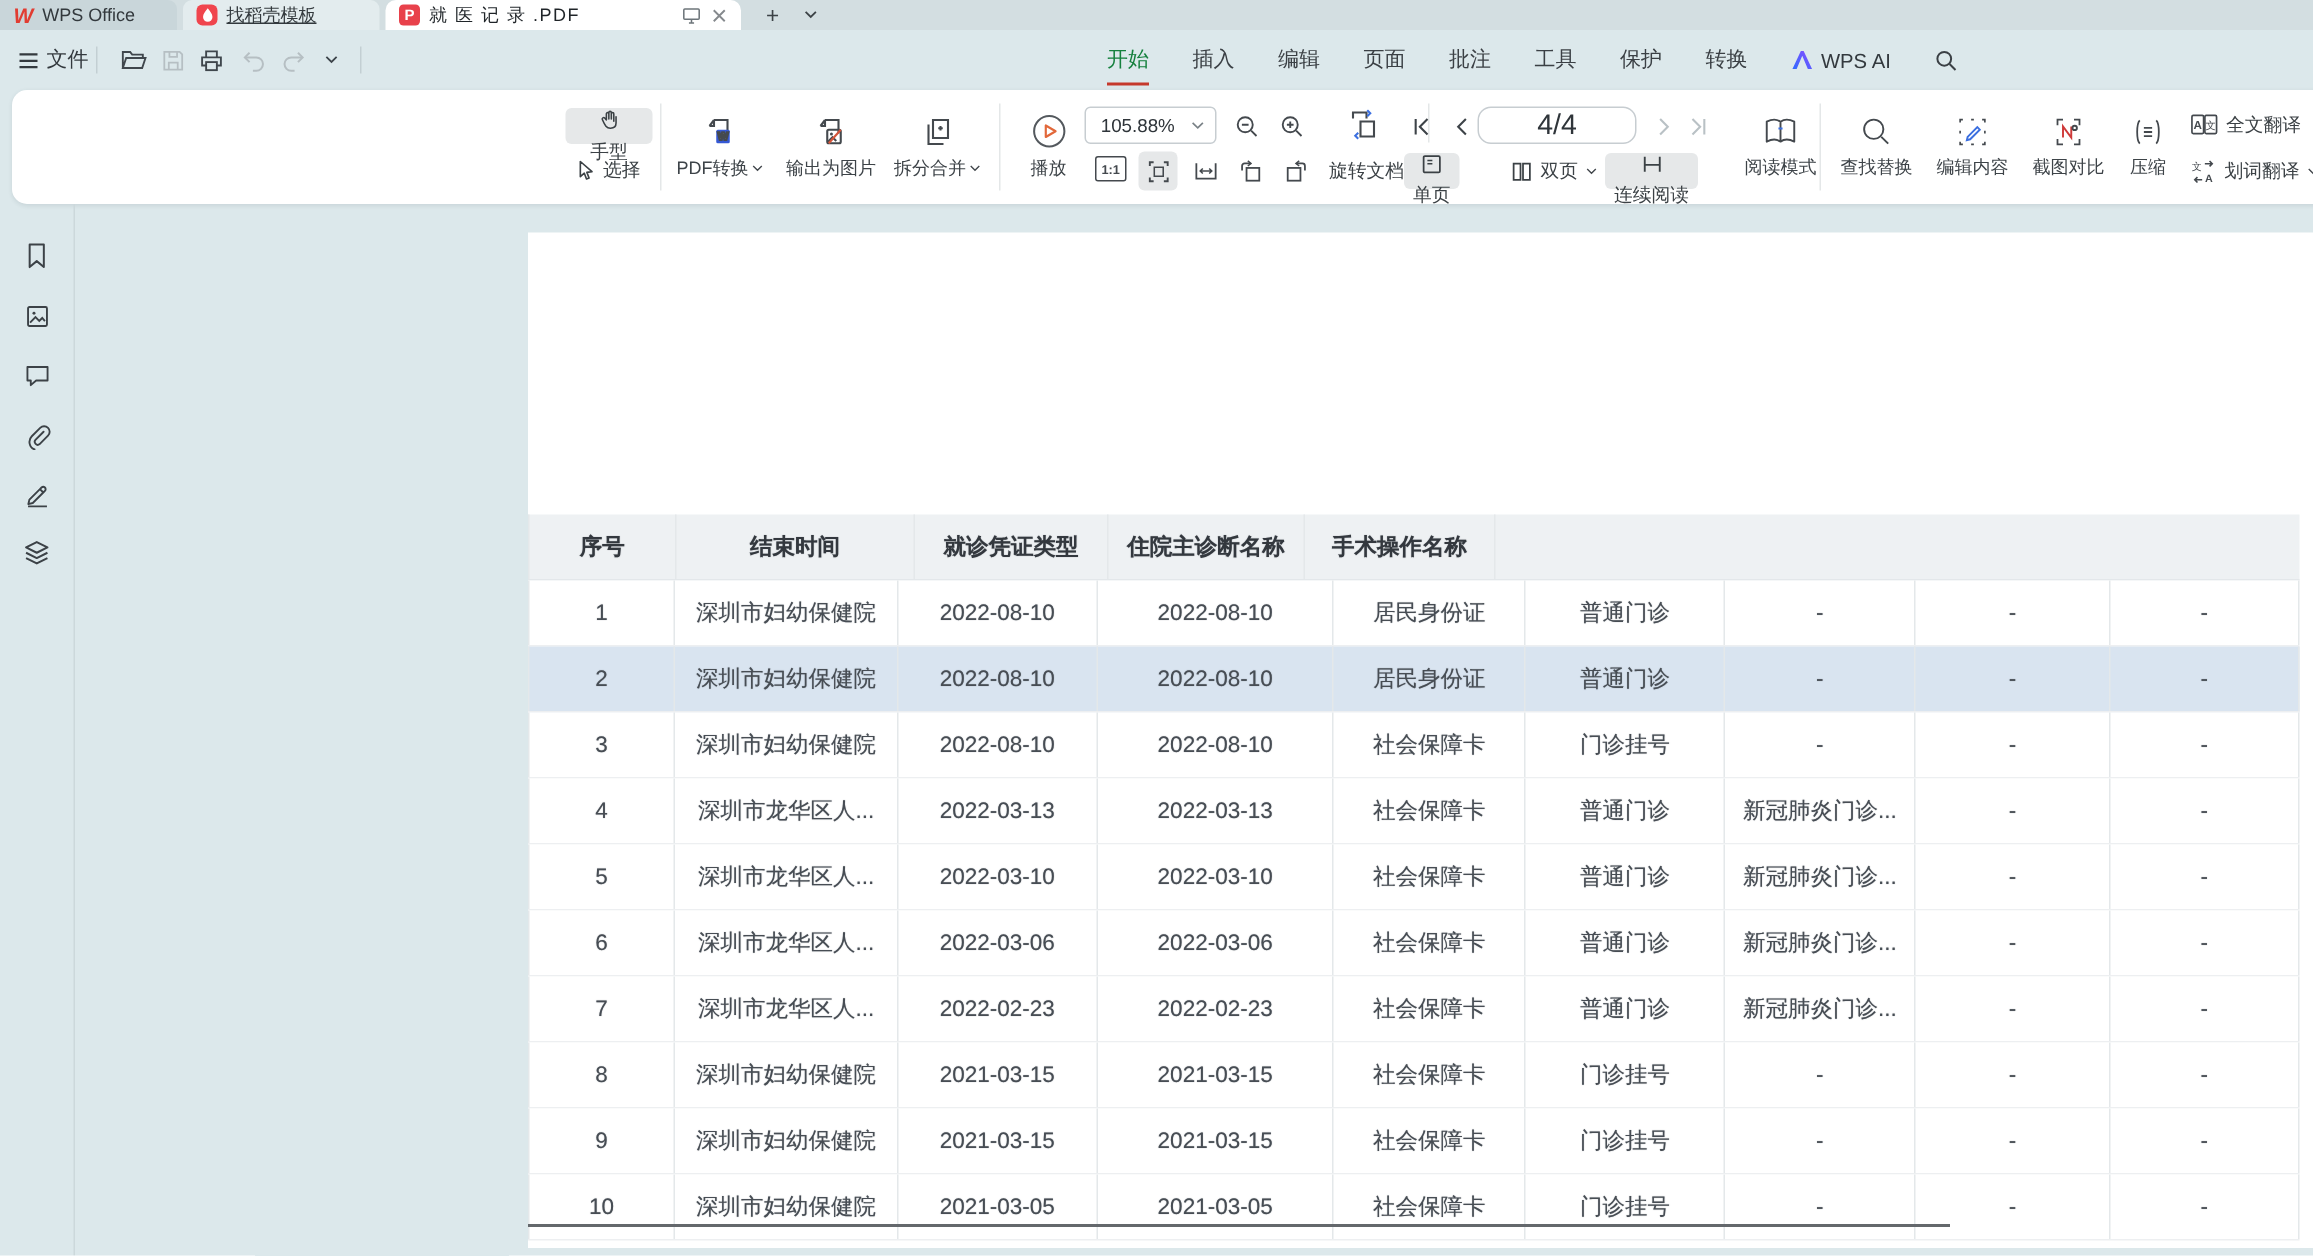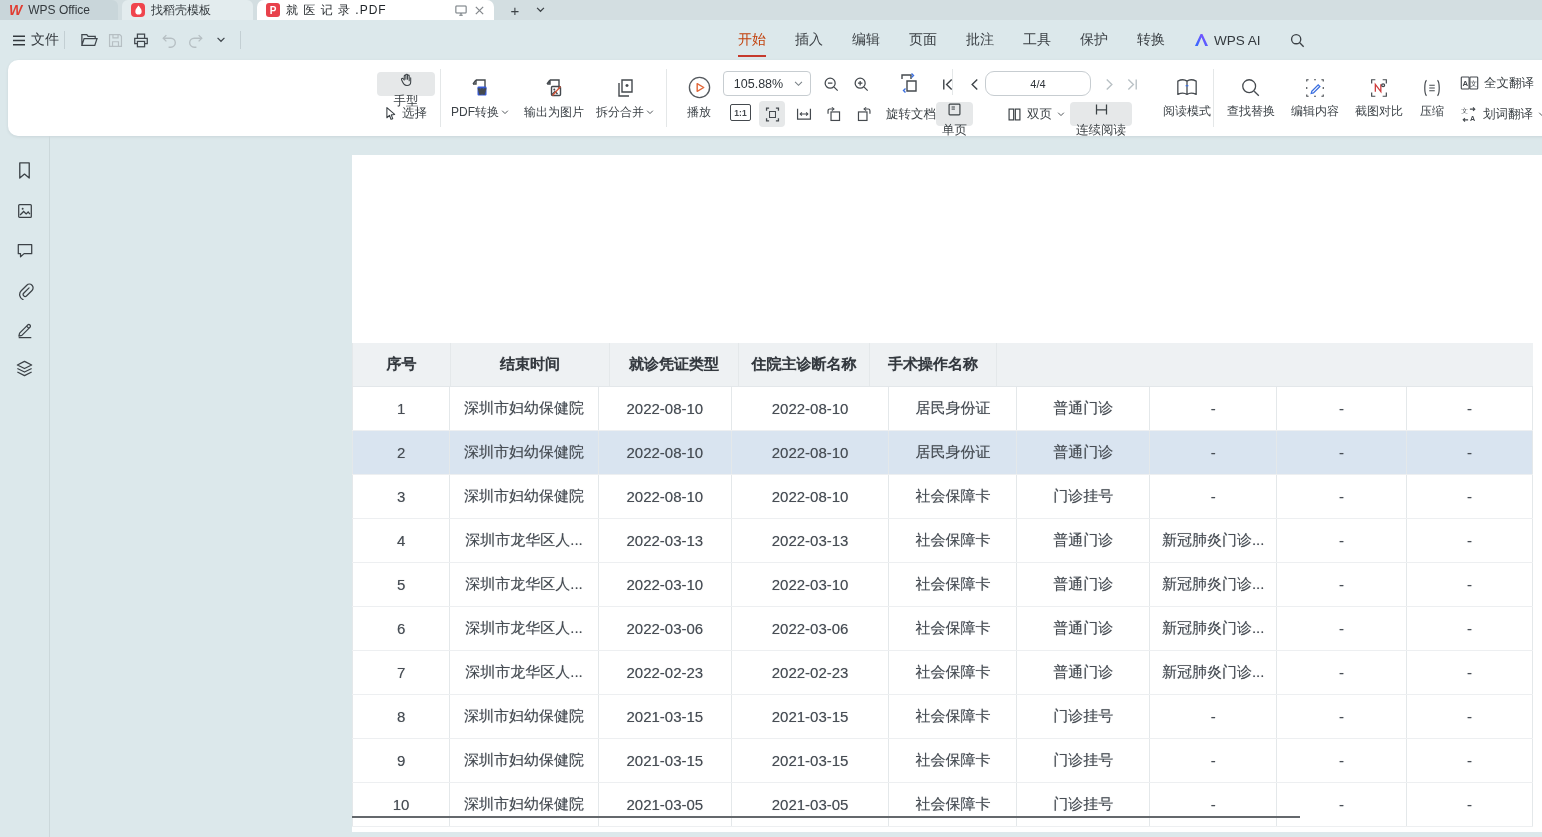--- a/index.html
+++ b/index.html
@@ -10,40 +10,40 @@
     -webkit-font-smoothing:antialiased;
   }
   svg{display:block}
   .ico{display:inline-flex;align-items:center;justify-content:center;flex:none;}
 
   
   .titlebar{position:absolute;left:0;top:0;right:0;height:20px;background:#d3dee1;}
   .tab{position:absolute;top:0;height:20px;display:flex;align-items:center;gap:6px;
        font-size:12px;color:#33393d;padding:0 9px;box-sizing:border-box;cursor:default;}
   .tab-home{left:0;width:118px;background:#c9d6da;border-radius:0 6px 0 0;}
-  .tab-docer{left:122px;width:131px;background:#e3ecee;border-radius:6px 6px 0 0;}
+  .tab-docer{left:122px;width:131px;background:#e3ecee;border-radius:6px 6px 0 0;text-decoration:underline;}
   .tab-active{left:257px;width:237px;background:#ffffff;border-radius:7px 7px 0 0;color:#1f2428;}
   .tab-active .tab-title{flex:1;letter-spacing:1px;white-space:nowrap;overflow:hidden;}
   .pdf-badge{width:14px;height:14px;border-radius:3px;background:#e8414b;color:#fff;
        font-size:10px;font-weight:bold;display:flex;align-items:center;justify-content:center;}
   .docer-badge{width:14px;height:14px;border-radius:4px;background:#f0454d;display:flex;align-items:center;justify-content:center;}
   .wps-w{font-size:14px;font-weight:bold;font-style:italic;color:#e13c31;line-height:1;}
   .strip-btn{position:absolute;top:1px;width:18px;height:18px;display:flex;align-items:center;
        justify-content:center;color:#3c4246;font-size:15px;}
 
   
   .menubar{position:absolute;left:0;top:20px;right:0;height:40px;display:flex;align-items:center;}
   .file-btn{position:absolute;left:12px;top:9px;height:22px;display:flex;align-items:center;gap:5px;
        font-size:14px;color:#33393e;}
   .v-sep{position:absolute;top:11px;width:1px;height:18px;background:#c3cfd3;}
   .qa{position:absolute;top:9px;width:22px;height:22px;display:flex;align-items:center;justify-content:center;color:#3f464c;}
   .qa.dis{color:#b6bfc3;}
   .menus{position:absolute;left:738px;top:0;height:40px;display:flex;align-items:center;gap:29px;}
   .menu-item{font-size:14px;color:#3b4045;position:relative;white-space:nowrap;}
-  .menu-item.active{color:#c2410c;}
+  .menu-item.active{color:#15803d;}
   .menu-item.active::after{content:"";position:absolute;left:0;right:0;bottom:-8px;height:2.5px;background:#c5392c;}
   .ai-item{display:flex;align-items:center;gap:5px;font-size:13.5px;color:#33393e;}
 
   
   .toolbar{position:absolute;left:8px;top:60px;width:1546px;height:76px;background:#fff;
        border-radius:10px;box-shadow:0 1px 3px rgba(40,60,70,.10);}
   .toolbar *{box-sizing:border-box;}
   .tb-abs{position:absolute;}
   .tb-sep{position:absolute;top:9px;width:1px;height:58px;background:#e4e7e8;}
   .tool-sm{height:24px;display:flex;align-items:center;gap:5px;padding:0 6px;border-radius:4px;
@@ -51,21 +51,21 @@
   .tool-sm.on{background:#e6e8e9;flex-direction:column;}
   .tbtn-stack{display:flex;flex-direction:column;align-items:center;justify-content:center;gap:4px;
        font-size:12px;color:#3d4348;height:64px;top:6px;white-space:nowrap;}
   .tbtn-stack .lbl{display:flex;align-items:center;gap:2px;}
   .icon-btn{display:flex;align-items:center;justify-content:center;border-radius:4px;color:#44494e;}
   .icon-btn.on{background:#e6e8e9;}
   .zoom-box{height:25px;border:1px solid #c7cdd1;border-radius:4px;display:flex;align-items:center;
        padding:0 7px;font-size:12.5px;color:#2f353a;gap:8px;background:#fff;}
   .zoom-box .val{flex:1;text-align:center;}
   .page-box{height:25px;border:1px solid #c7cdd1;border-radius:9px;display:flex;align-items:center;
-       justify-content:center;font-size:11px;color:#2f353a;background:#fff;}
+       justify-content:center;font-size:19px;color:#2f353a;background:#fff;}
   .one2one{width:21px;height:17px;border:1.4px solid #44494e;border-radius:2px;font-size:8.5px;
        display:flex;align-items:center;justify-content:center;color:#44494e;font-weight:bold;}
   .nav{width:22px;height:24px;display:flex;align-items:center;justify-content:center;color:#3d4348;}
   .nav.dis{color:#b9c1c5;}
 
   
   .side-rail{position:absolute;left:0;top:136px;width:49px;bottom:0;border-right:1px solid #ccd8db;}
   .rail-ic{position:absolute;left:14px;width:21px;height:21px;color:#3c4247;display:flex;
        align-items:center;justify-content:center;}
   .page{position:absolute;left:352px;top:155px;width:1190px;height:677px;background:#fff;}

